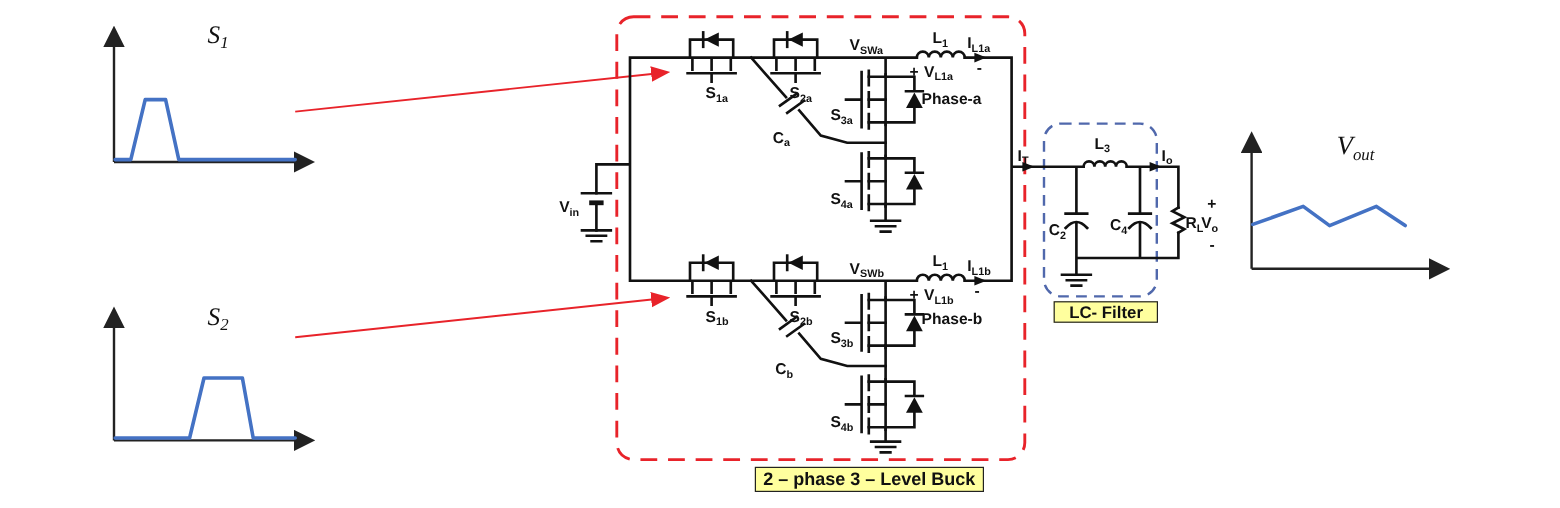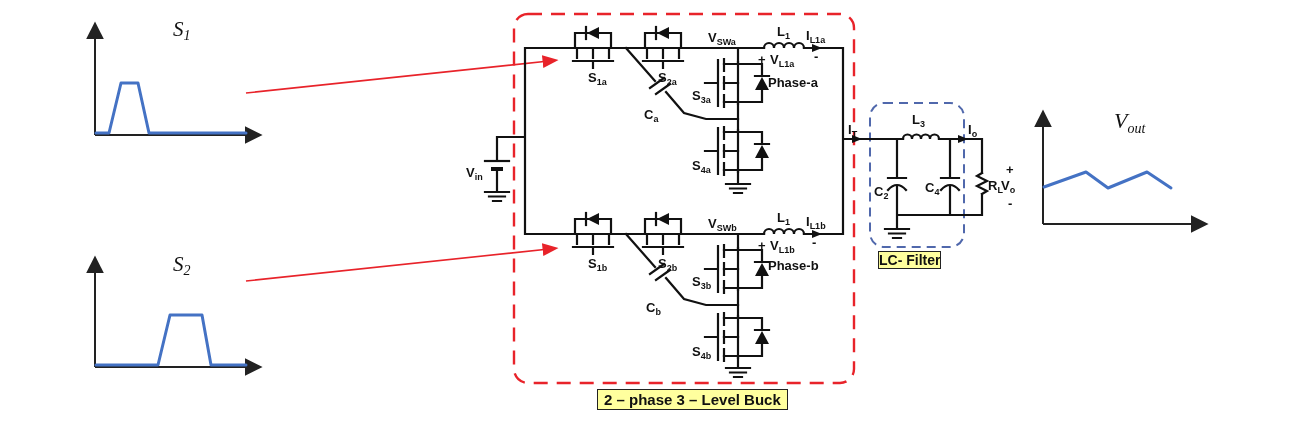--- a/index.html
+++ b/index.html
@@ -13,21 +13,21 @@
   .redbox{stroke:#e8232a;stroke-width:2.4;fill:none;stroke-dasharray:14 9;}
   .bluebox{stroke:#5068ac;stroke-width:2;fill:none;stroke-dasharray:9 6;}
   .axis{stroke:#222;stroke-width:2;fill:none;}
   .wave{stroke:#4472c4;stroke-width:3;fill:none;stroke-linejoin:round;stroke-linecap:round;}
   .lbl{font:bold 13px "Liberation Sans",sans-serif;fill:#111;}
   .sub{font-size:9px;}
   .title{font:italic 21px "Liberation Serif",serif;fill:#111;}
   .tsub{font-size:14px;}
   .ylabel{position:absolute;background:#ffff9e;border:1.6px solid #222;color:#111;
           font:bold 15px "Liberation Sans",sans-serif;padding:1px 6px;white-space:nowrap;}
-  .ylabel.small{font-size:14px;padding:0 0;text-align:center;}
+  .ylabel.small{font-size:14px;padding:0 12px;text-align:center;}
 </style>
 </head>
 <body>
 
 <div id="stage">
 
 <svg width="1300" height="423" viewBox="0 0 1300 423" xmlns="http://www.w3.org/2000/svg">
   <defs>
     <marker id="axarrow" viewBox="0 0 10 10" refX="3" refY="5" markerWidth="9" markerHeight="9" orient="auto">
       <path d="M0,0 L10,5 L0,10 Z" fill="#222"></path>
@@ -152,16 +152,16 @@
   <text class="lbl" x="912" y="124"><tspan>L</tspan><tspan class="sub" dy="3">3</tspan></text>
   <text class="lbl" x="968" y="134"><tspan>I</tspan><tspan class="sub" dy="3">o</tspan></text>
   <text class="lbl" x="874" y="196"><tspan>C</tspan><tspan class="sub" dy="3">2</tspan></text>
   <text class="lbl" x="925" y="192"><tspan>C</tspan><tspan class="sub" dy="3">4</tspan></text>
   <text class="lbl" x="988" y="190"><tspan>R</tspan><tspan class="sub" dy="3">L</tspan></text>
   <text class="lbl" x="1001" y="190"><tspan>V</tspan><tspan class="sub" dy="3">o</tspan></text>
   <text class="lbl" x="1006" y="174">+</text>
   <text class="lbl" x="1008" y="208">-</text>
 </svg>
 
-<div class="ylabel" style="left:597px;top:389px;text-align:center;">2 – phase 3 – Level Buck</div>
+<div class="ylabel" style="left:629px;top:389px;text-align:center;">2 – phase 3 – Level Buck</div>
 <div class="ylabel small" style="left:878px;top:251px;">LC- Filter</div>
 
 </div>
 
 </body></html>

